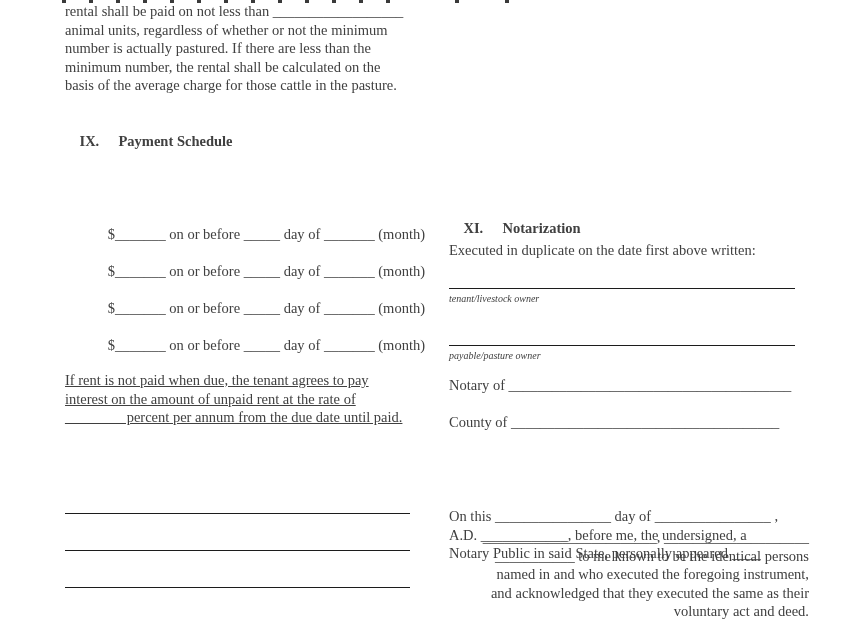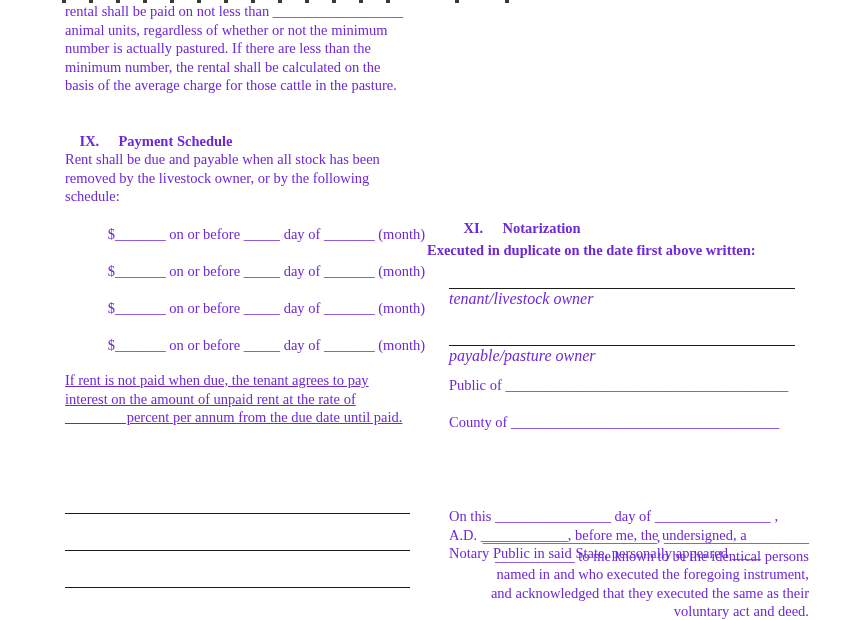--- a/index.html
+++ b/index.html
@@ -1,32 +1,32 @@
 <!DOCTYPE html>
 <html><head>
 <meta charset="utf-8">
 <style>
   html,body{margin:0;padding:0;background:#ffffff;}
   .page{
     position:relative;
     width:850px;height:620px;
     background:#ffffff;
-    color:#6d28d9;
+    color:#404040;
     font-family:"Liberation Serif","DejaVu Serif",serif;
     font-size:14.5px;
     line-height:18.5px;
     overflow:hidden;
   }
   .abs{position:absolute;}
   .para{white-space:pre-wrap;}
   .b{font-weight:bold;text-align:right;}
   .sec-num{display:inline-block;min-width:39px;font-weight:bold;}
   .payline{margin-bottom:18.5px;white-space:pre-wrap;text-align:right;}
   .hline{height:0;border-top:1.5px solid #1c1c1c;}
-  .siglabel{font-style:italic;font-size:16px;line-height:13px;white-space:pre;}
+  .siglabel{font-style:italic;font-size:10px;line-height:13px;white-space:pre;}
   .frag{height:3px;background:repeating-linear-gradient(90deg,#3a3a3a 0 4px,transparent 4px 27px);}
   .fragdots{height:3px;background:repeating-linear-gradient(90deg,#3a3a3a 0 4px,transparent 4px 50px);}
 </style>
 </head>
 <body>
 
 <div class="page">
 
   <div class="abs frag" style="top:0;left:62px;width:350px;"></div>
   <div class="abs fragdots" style="top:0;left:455px;width:62px;"></div>
@@ -34,23 +34,20 @@
   <div class="abs para" style="top:2px;left:65px;width:360px;">rental shall be paid on not less than __________________
 animal units, regardless of whether or not the minimum
 number is actually pastured. If there are less than the
 minimum number, the rental shall be calculated on the
 basis of the average charge for those cattle in the pasture.</div>
 
   <div class="abs para" style="top:113px;left:65px;width:360px;">
     <span class="sec-num">IX.</span><span class="b">Payment Schedule</span>
   </div>
 
-  <div class="abs para" style="top:150px;left:65px;width:360px;">Rent shall be due and payable when all stock has been
-removed by the livestock owner, or by the following
-schedule:</div>
 
   <div class="abs" style="top:225px;left:65px;width:360px;">
     <div class="payline">$_______ on or before _____ day of _______ (month)</div>
     <div class="payline">$_______ on or before _____ day of _______ (month)</div>
     <div class="payline">$_______ on or before _____ day of _______ (month)</div>
     <div class="payline">$_______ on or before _____ day of _______ (month)</div>
   </div>
 
   <div class="abs para" style="top:371px;left:65px;width:360px;text-decoration:underline;">If rent is not paid when due, the tenant agrees to pay
 interest on the amount of unpaid rent at the rate of
@@ -58,33 +55,33 @@
 
 
   <div class="abs hline" style="top:513px;left:65px;width:345px;"></div>
   <div class="abs hline" style="top:550px;left:65px;width:345px;"></div>
   <div class="abs hline" style="top:587px;left:65px;width:345px;"></div>
 
   <div class="abs para" style="top:200px;left:449px;width:360px;">
     <span class="sec-num">XI.</span><span class="b">Notarization</span>
   </div>
 
-  <div class="abs para" style="top:241px;left:427px;width:360px;font-weight:bold;">Executed in duplicate on the date first above written:</div>
+  <div class="abs para" style="top:241px;left:449px;width:360px;">Executed in duplicate on the date first above written:</div>
 
   <div>
     <div class="abs hline" style="top:288px;left:449px;width:346px;"></div>
     <div class="abs siglabel" style="top:292px;left:449px;width:300px;">tenant/livestock owner</div>
   </div>
 
   <div>
     <div class="abs hline" style="top:345px;left:449px;width:346px;"></div>
     <div class="abs siglabel" style="top:349px;left:449px;width:300px;">payable/pasture owner</div>
   </div>
 
-  <div class="abs para" style="top:376px;left:449px;width:360px;">Public of _______________________________________</div>
+  <div class="abs para" style="top:376px;left:449px;width:360px;">Notary of _______________________________________</div>
 
   <div class="abs para" style="top:413px;left:449px;width:360px;">County of _____________________________________</div>
 
   <div class="abs para" style="top:467px;left:449px;width:360px;margin-top:40px;">On this ________________ day of ________________ ,
 A.D. ____________, before me, the undersigned, a
 Notary Public in said State, personally appeared ____</div>
 
   <div class="abs para" style="top:528px;left:449px;width:360px;text-align:right;">________________________, ____________________
 ___________ to me known to be the identical persons
 named in and who executed the foregoing instrument,

